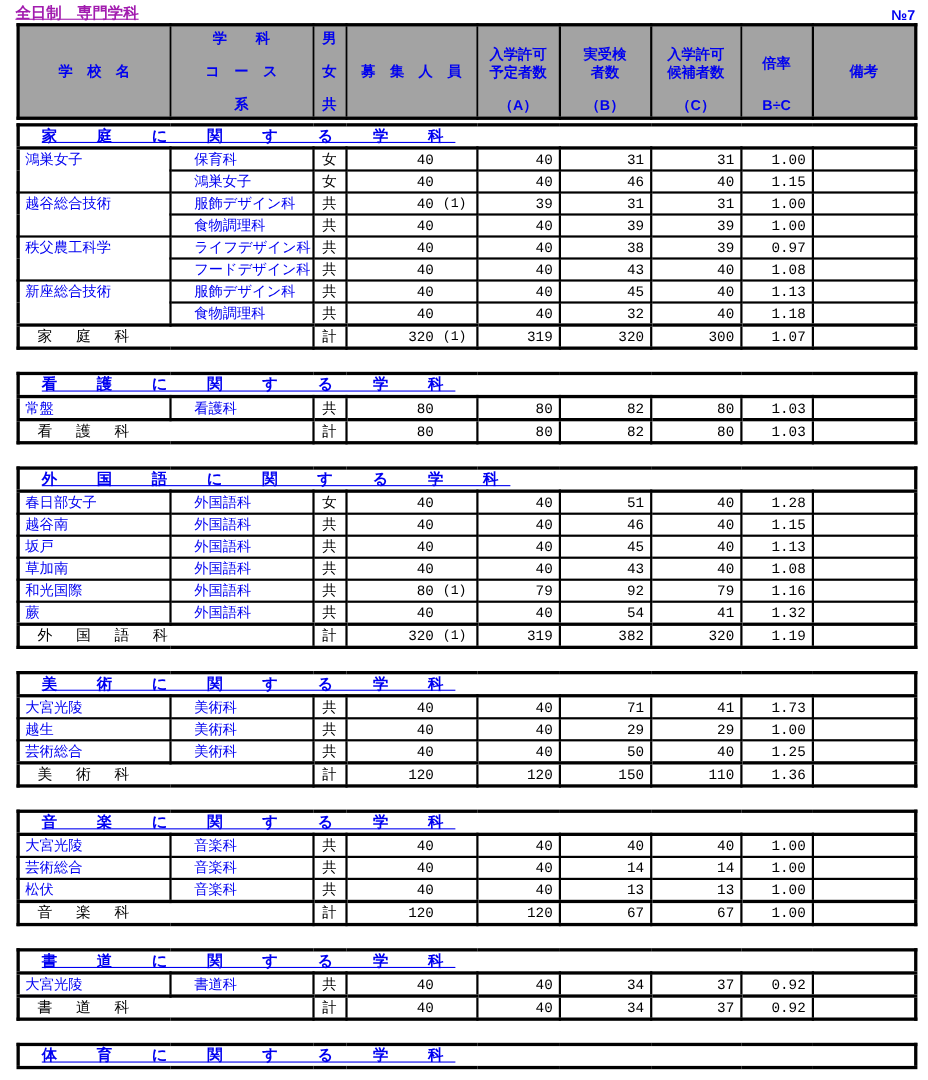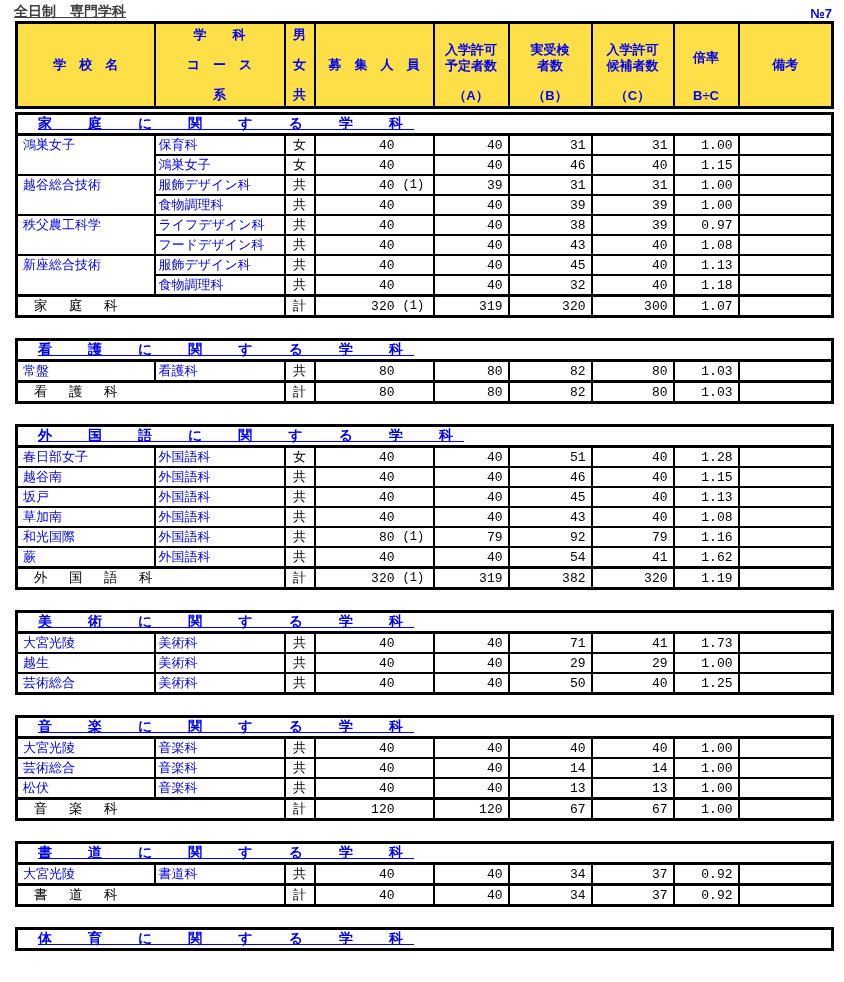--- a/index.html
+++ b/index.html
@@ -4,46 +4,46 @@
 <style>
   * { box-sizing: border-box; }
   html, body { margin: 0; padding: 0; }
   body {
     width: 844px; height: 982px; background: #ffffff;
     font-family: "Liberation Sans", sans-serif;
   }
   .page { position: relative; width: 844px; height: 982px; overflow: hidden; background: #fff; }
 
   .topbar { display: flex; justify-content: space-between; align-items: flex-end; height: 21px; padding: 2px 12px 0 14px; }
-  .doc-title { color: #404040; font-size: 14px; font-weight: bold; text-decoration: underline; }
+  .doc-title { color: #a21caf; font-size: 14px; font-weight: bold; text-decoration: underline; }
   .page-no  { color: #0000f0; font-size: 13px; font-weight: bold; }
 
   .content { margin-left: 15px; width: 818px; }
 
   table.grid { border-collapse: collapse; table-layout: fixed; width: 816px; }
   .grid td { border: 2px solid #000; padding: 0; overflow: hidden; white-space: nowrap; }
 
   
   .header-grid { border: 3px solid #000; }
-  .header-grid td { background: #fde047; color: #0000f0; font-weight: bold; font-size: 13px; text-align: center; vertical-align: middle; }
+  .header-grid td { background: #a3a3a3; color: #0000f0; font-weight: bold; font-size: 13px; text-align: center; vertical-align: middle; }
   .hcell { display: flex; flex-direction: column; justify-content: center; height: 82px; padding: 3px 0; }
   .hcell.spread { justify-content: space-between; }
   .hcell .mid { display: flex; flex-direction: column; justify-content: center; flex: 1; }
   .hcell .line { line-height: 16px; }
   .hcell .bot { height: 15px; line-height: 15px; flex: 0 0 auto; }
 
   
   .section { margin-top: 20px; }
   .section:first-child { margin-top: 3px; }
   .sec-grid { border: 3px solid #000; }
   .sec-grid tr { height: 18px; font-family: Liberation Mono, monospace; }
   td.band { color: #0000f0; font-weight: bold; font-size: 14px; padding-left: 20px; border-bottom: 3px solid #000; background: #fff; }
   td.band span { text-decoration: underline; letter-spacing: 11px; }
   td.school { color: #0000f0; font-size: 13px; padding-left: 5px; vertical-align: top; line-height: 17px; padding-top: 1px; }
-  td.dept   { color: #0000f0; font-size: 13px; padding-left: 3px; }
+  td.dept   { color: #0000f0; font-size: 13px; padding-left: 21px; }
   td.gender { text-align: center; font-size: 13px; color: #000; }
   td.num    { text-align: right; padding-right: 5px; font-size: 13px; color: #000; }
   .capwrap  { display: flex; align-items: center; height: 100%; }
   .cap-val  { flex: 1; text-align: right; font-size: 13px; color: #000; }
   .cap-note { flex: 0 0 38px; padding-left: 8px; text-align: left; font-size: 12px; color: #000; }
   tr.total-row td { border-top: 3px solid #000; }
   td.total-label { padding-left: 16px; font-size: 13.5px; letter-spacing: 4px; color: #000; }
 </style>
 </head>
 <body>
@@ -459,21 +459,21 @@
                 <td class="gender">共</td>
                 <td class="cap">
                   <div class="capwrap">
                     <span class="cap-val">40</span>
                     <span class="cap-note"></span>
                   </div>
                 </td>
                 <td class="num">40</td>
                 <td class="num">54</td>
                 <td class="num">41</td>
-                <td class="num">1.62</td>
+                <td class="num">1.32</td>
                 <td class="remarks"></td>
               </tr>
               <tr class="total-row">
                 <td class="total-label" colspan="2">外　国　語　科</td>
                 <td class="gender">計</td>
                 <td class="cap">
                   <div class="capwrap">
                     <span class="cap-val">320</span>
                     <span class="cap-note">(1)</span>
                   </div>
@@ -545,20 +545,35 @@
                     <span class="cap-val">40</span>
                     <span class="cap-note"></span>
                   </div>
                 </td>
                 <td class="num">40</td>
                 <td class="num">50</td>
                 <td class="num">40</td>
                 <td class="num">1.25</td>
                 <td class="remarks"></td>
               </tr>
+              <tr class="total-row">
+                <td class="total-label" colspan="2">美　術　科</td>
+                <td class="gender">計</td>
+                <td class="cap">
+                  <div class="capwrap">
+                    <span class="cap-val">120</span>
+                    <span class="cap-note"></span>
+                  </div>
+                </td>
+                <td class="num">120</td>
+                <td class="num">150</td>
+                <td class="num">110</td>
+                <td class="num">1.36</td>
+                <td class="remarks"></td>
+              </tr>
             </tbody>
           </table>
         </div>
         <div class="section">
           <table class="grid sec-grid">
             <colgroup>
               <col style="width: 138px;">
               <col style="width: 130px;">
               <col style="width: 30px;">
               <col style="width: 119px;">

